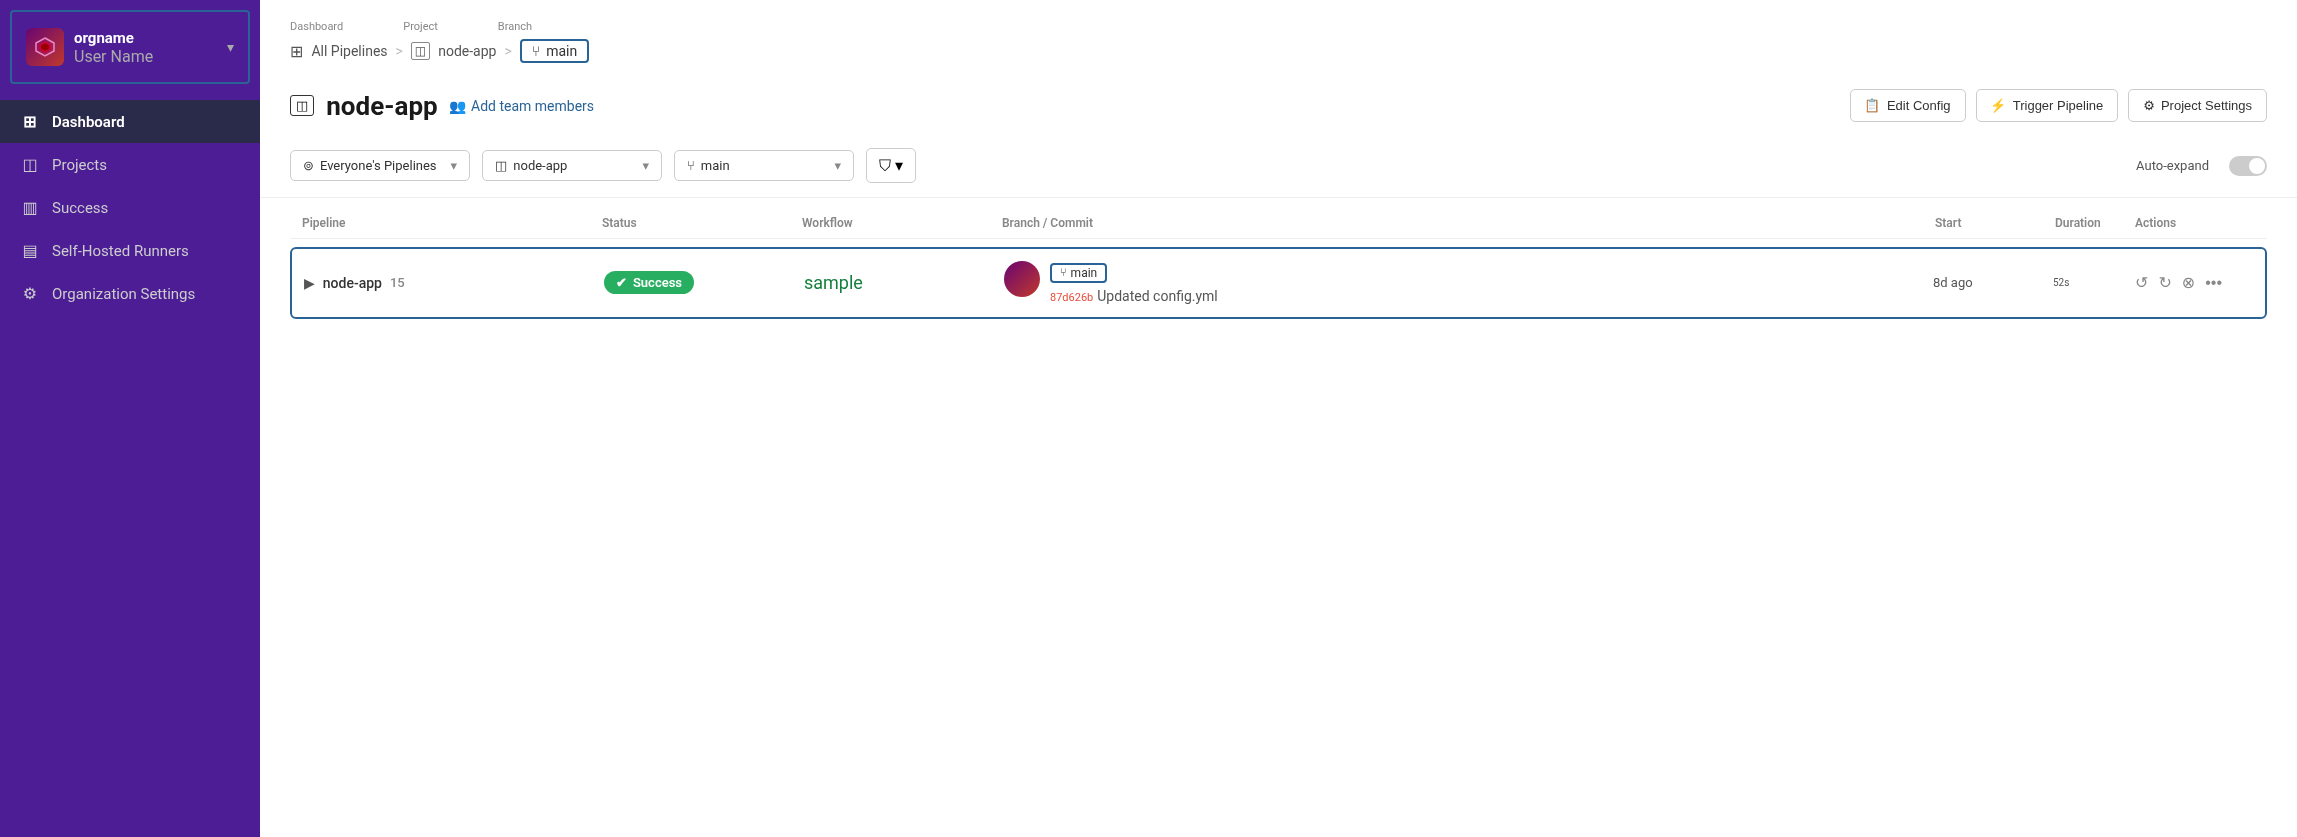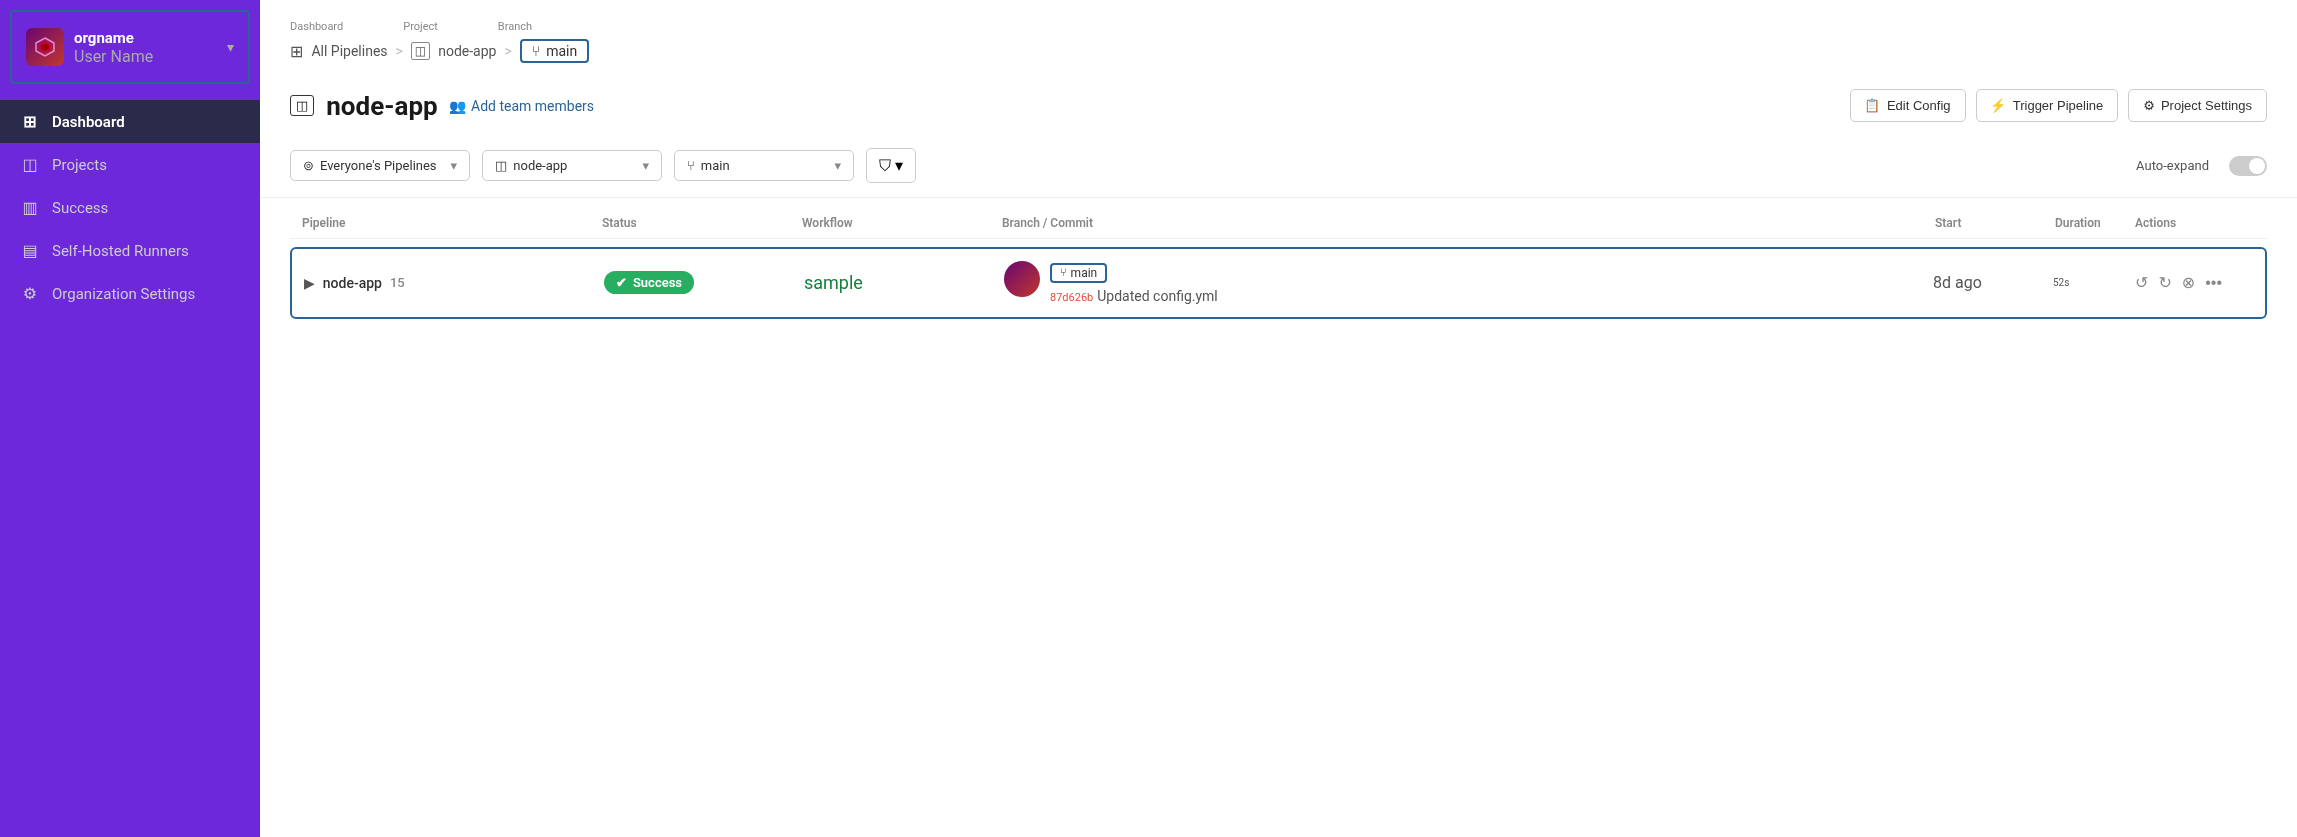--- a/index.html
+++ b/index.html
@@ -2,21 +2,21 @@
 <html><head>
   <meta charset="utf-8">
   <style>
     * { box-sizing: border-box; margin: 0; padding: 0; }
     body { font-family: -apple-system, BlinkMacSystemFont, 'Segoe UI', Roboto, sans-serif; background: #f5f5f5; display: flex; height: 100vh; overflow: hidden; }
 
     
     .sidebar {
       width: 260px;
       min-width: 260px;
-      background: #6d28d9;
+      background: #4c1d95;
       color: #fff;
       display: flex;
       flex-direction: column;
       height: 100vh;
     }
     .sidebar-org {
       display: flex;
       align-items: center;
       padding: 16px 14px;
       border: 2px solid #2a6496;
@@ -277,21 +277,21 @@
       padding: 1px 8px;
       font-size: 12px;
       color: #333;
       display: inline-flex;
       align-items: center;
       gap: 4px;
       margin-bottom: 3px;
     }
     .commit-hash { color: #e74c3c; font-size: 11px; }
     .commit-msg { color: #555; font-size: 14px; }
-    .time-ago { font-size: 16px; color: #555; }
+    .time-ago { font-size: 13px; color: #555; }
     .duration { font-size: 10px; color: #555; }
     .actions-cell {
       display: flex;
       align-items: center;
       gap: 6px;
     }
     .action-btn {
       background: none;
       border: none;
       cursor: pointer;

